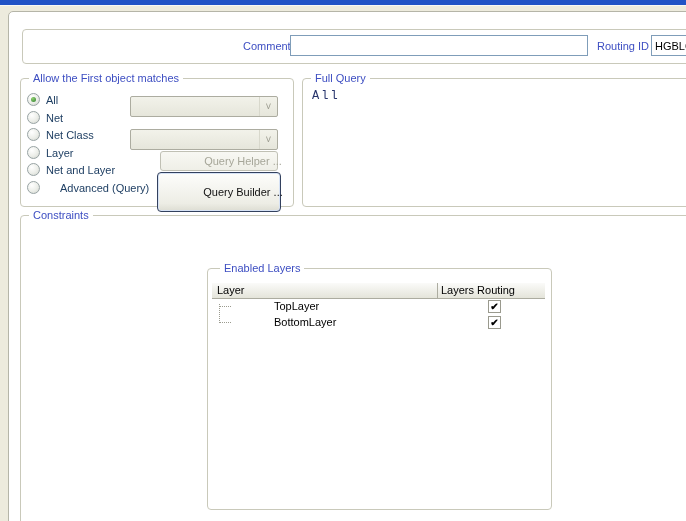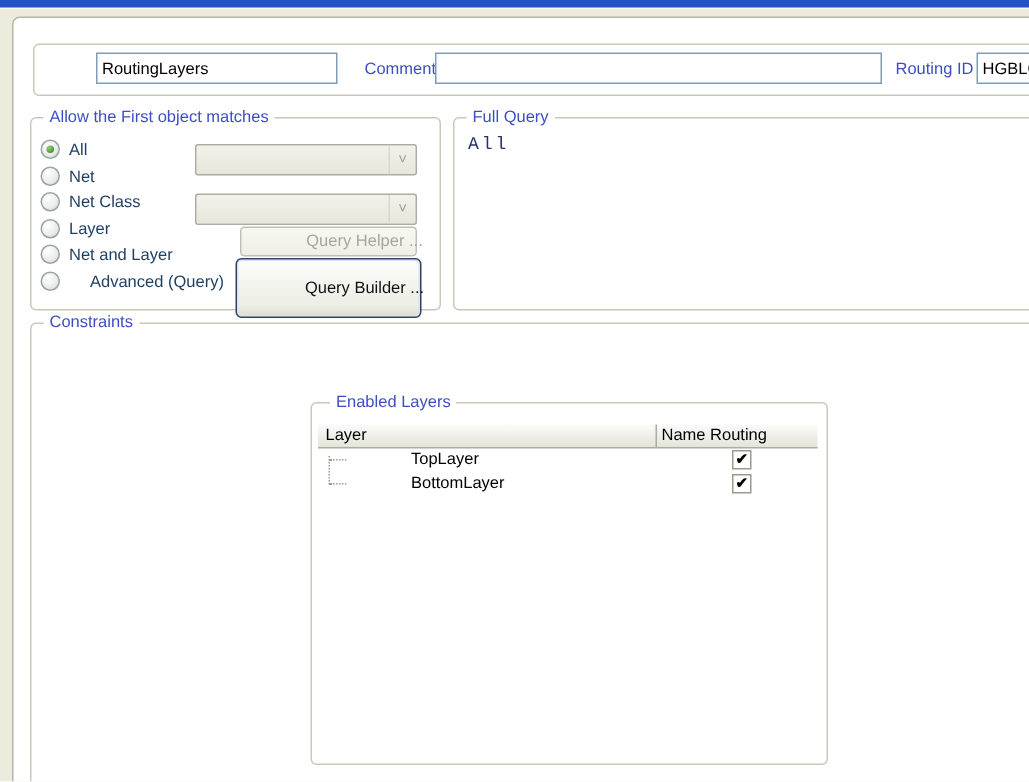--- a/index.html
+++ b/index.html
@@ -51,21 +51,20 @@
 <body>
 
 <div class="screen">
 
   <div class="topbar"></div>
   <div class="panel"></div>
 
   <div class="group" style="left:22px;top:29px;width:670px;height:33px;">
   </div>
   <div class="field-label" style="left:33px;top:39px;margin-top:31px;">Name</div>
-  <input class="tbox" style="left: 64px; top: 35px; width: 161px;" value="RoutingLayers">
   <div class="field-label" style="left:243px;top:39px;">Comment</div>
   <input class="tbox" style="left: 290px; top: 35px; width: 298px;" value="">
   <div class="field-label" style="left:597px;top:39px;">Routing ID</div>
   <input class="tbox" style="left: 651px; top: 35px; width: 100px;" value="HGBLO">
 
   <div class="group" style="left:20px;top:78px;width:272px;height:127px;">
     <div class="group-title">Allow the First object matches</div>
   </div>
 
   <div class="radio-row" style="left:27px;top:92px;">
@@ -115,21 +114,21 @@
   </div>
 
   <div class="group" style="left:207px;top:268px;width:343px;height:240px;">
     <div class="group-title" style="left:12px;">Enabled Layers</div>
   </div>
 
   <div class="tbl-header">
     <div class="col-div"></div>
   </div>
   <div class="hdr-label" style="left:217px;top:284px;">Layer</div>
-  <div class="hdr-label" style="left:441px;top:284px;">Name Routing</div>
+  <div class="hdr-label" style="left:441px;top:284px;">Layers Routing</div>
 
   <div class="tree-v" style="left:219px;top:304px;height:19px;"></div>
   <div class="tree-h" style="left:219px;top:306px;width:12px;"></div>
   <div class="tree-h" style="left:219px;top:322px;width:12px;"></div>
 
   <div class="row-label" style="left:234px;top:300px;">TopLayer</div>
   <div class="row-label" style="left:234px;top:316px;">BottomLayer</div>
   <div class="checkbox" style="left:488px;top:300px;">
     <span>✔</span>
   </div>

